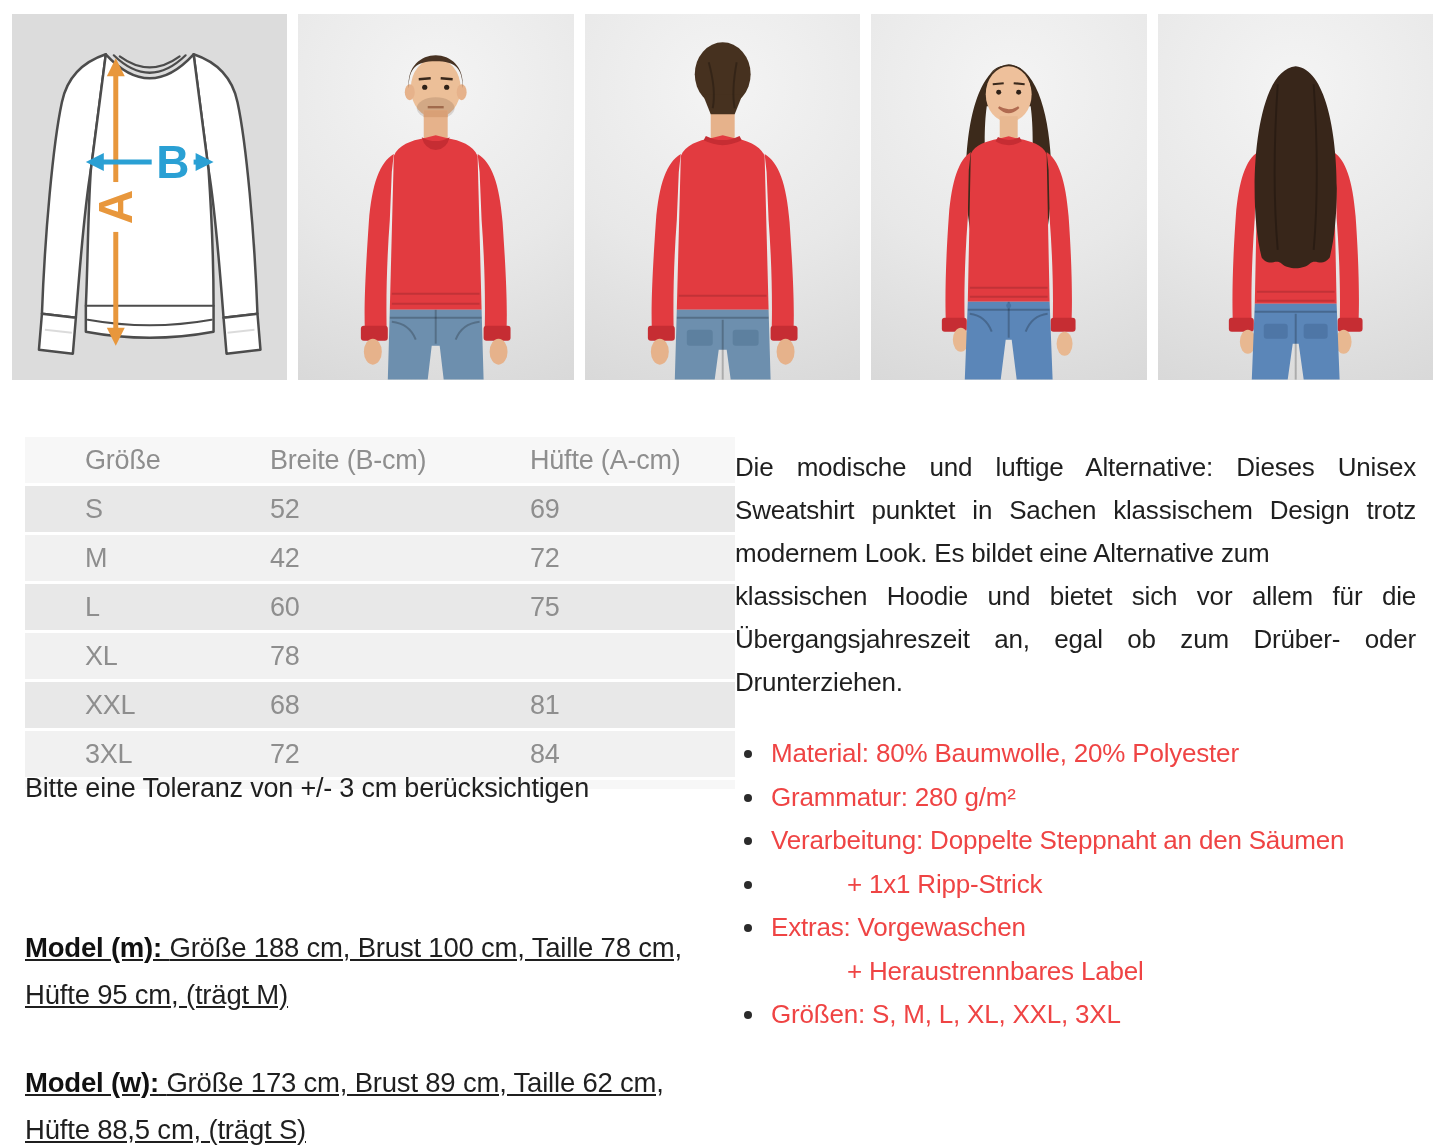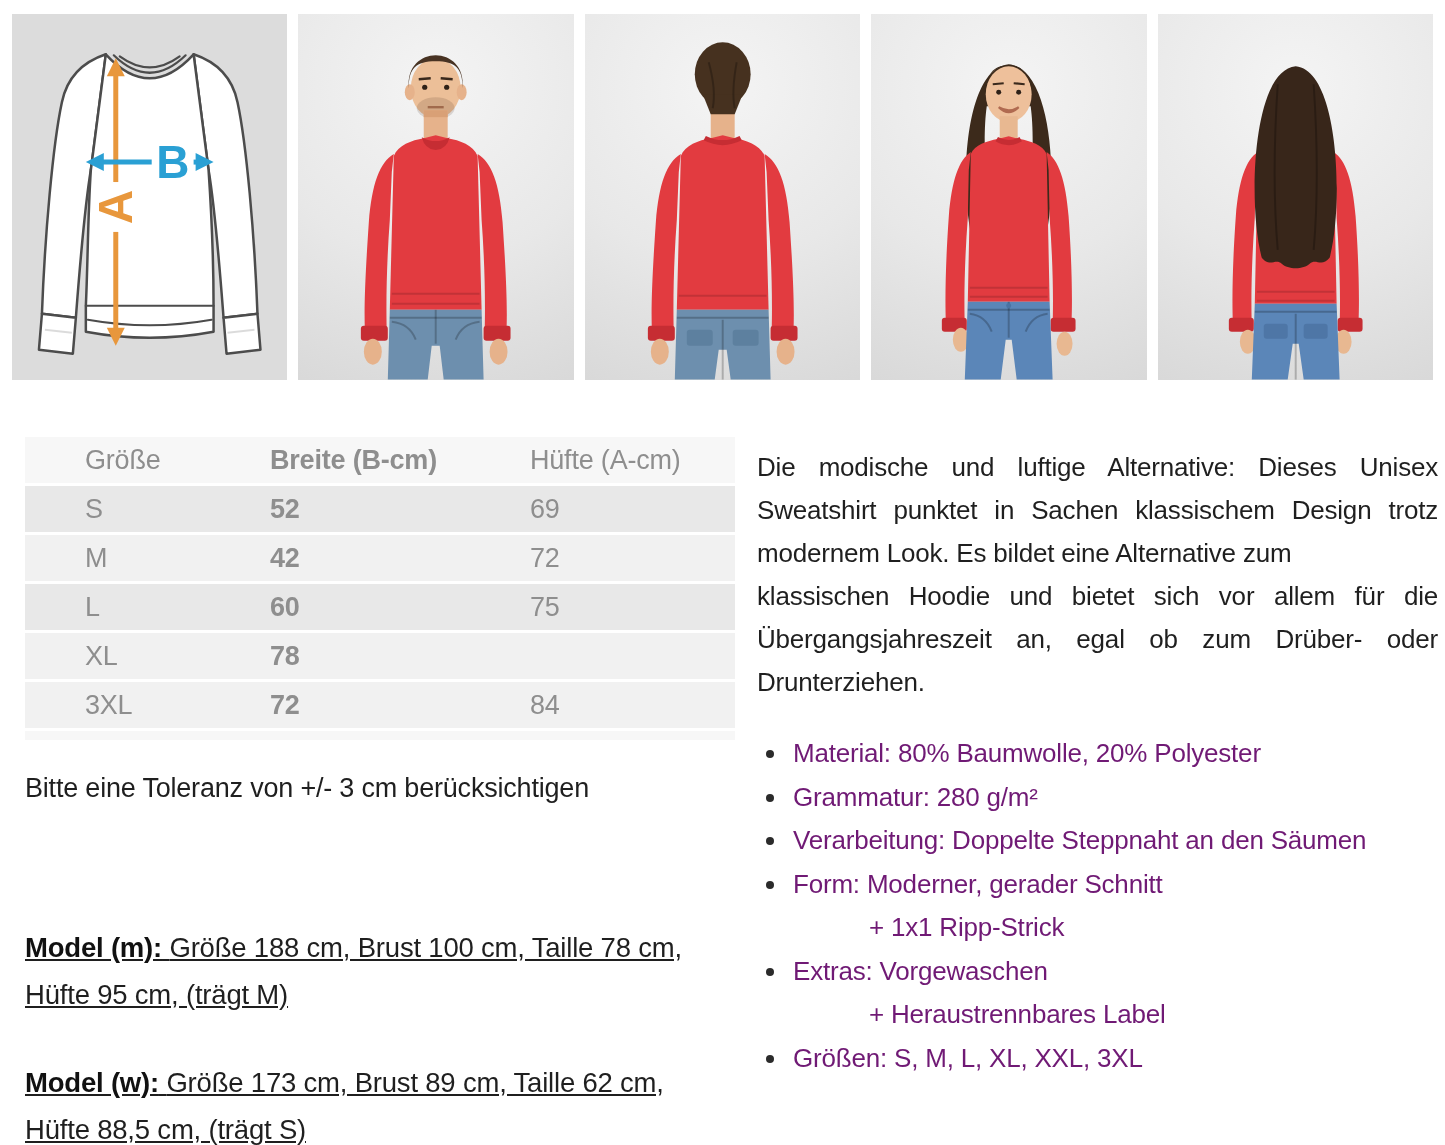--- a/index.html
+++ b/index.html
@@ -11,37 +11,37 @@
   .gallery{position:absolute;left:12px;top:14px;width:1421px;height:366px;display:flex;gap:11px;}
   .panel{flex:1 1 0;height:100%;position:relative;overflow:hidden;}
   .panel svg{position:absolute;inset:0;width:100%;height:100%;display:block;}
   .diagram-panel{background:#dcdcdc;}
   .photo-panel{background:radial-gradient(130% 95% at 50% 20%, #f4f4f4 0%, #e8e8e8 50%, #d6d6d6 100%);}
 
   
   .size-table{position:absolute;left:25px;top:437px;width:710px;font-size:27px;color:#8e8e8e;}
   .trow{display:flex;align-items:center;height:46px;margin-bottom:3px;padding-left:60px;}
   .trow .tc:nth-child(1){width:185px;}
-  .trow .tc:nth-child(2){width:260px;font-weight:bold;}
+  .trow .tc:nth-child(2){width:260px;}
   .thead{background:#f7f7f7;}
   .dark{background:#e8e8e8;}
   .light{background:#f1f1f1;}
   .tfoot-strip{height:9px;background:#f7f7f7;}
 
   
   .tolerance{position:absolute;left:25px;top:773px;font-size:27px;color:#1f1f1f;}
   .model-block{position:absolute;left:25px;width:705px;font-size:27.5px;line-height:47px;color:#1f1f1f;text-decoration:underline;}
   .model-m{top:896px;}
   .model-w{top:1031px;}
   .model-block b{font-weight:bold;color:#111;}
 
   
-  .right-col{position:absolute;left:757px;top:446px;width:681px;}
+  .right-col{position:absolute;left:735px;top:446px;width:681px;}
   .desc p{margin:0;text-align:justify;font-size:26px;line-height:43px;color:#1f1f1f;}
-  .features{list-style:none;margin:28px 0 0;padding:0;font-size:26px;color:#701a75;}
+  .features{list-style:none;margin:28px 0 0;padding:0;font-size:26px;color:#ef4444;}
   .features li{position:relative;padding-left:36px;line-height:43.5px;}
   .features li .dot{position:absolute;left:9px;top:18px;width:8px;height:8px;border-radius:50%;background:#2b2b2b;}
   .features li.cont{padding-left:112px;}
 
   
   .outline{fill:#ffffff;stroke:#4c4c4c;stroke-width:2.5;stroke-linejoin:round;}
   .seam{fill:none;stroke:#4c4c4c;stroke-width:2.2;stroke-linecap:round;}
   .soft{fill:none;stroke:rgba(0,0,0,.14);stroke-width:2;}
   .jeanseam{fill:none;stroke:rgba(0,0,0,.22);stroke-width:2;}
 </style>
@@ -224,20 +224,25 @@
     </div>
     <div class="trow dark">
       <div class="tc">L</div>
       <div class="tc">60</div>
       <div class="tc">75</div>
     </div>
     <div class="trow light">
       <div class="tc">XL</div>
       <div class="tc">78</div>
     </div>
+    <div class="trow dark">
+      <div class="tc">XXL</div>
+      <div class="tc">68</div>
+      <div class="tc">81</div>
+    </div>
     <div class="trow light">
       <div class="tc">3XL</div>
       <div class="tc">72</div>
       <div class="tc">84</div>
     </div>
     <div class="tfoot-strip"></div>
   </div>
 
   <div class="tolerance">Bitte eine Toleranz von +/- 3 cm berücksichtigen</div>
 
@@ -247,21 +252,21 @@
 
   <div class="right-col">
     <div class="desc">
       <p>Die modische und luftige Alternative: Dieses Unisex Sweatshirt punktet in Sachen klassischem Design trotz modernem Look. Es bildet eine Alternative zum</p>
       <p>klassischen Hoodie und bietet sich vor allem für die Übergangsjahreszeit an, egal ob zum Drüber- oder Drunterziehen.</p>
     </div>
     <ul class="features">
       <li><span class="dot"></span><span>Material: 80% Baumwolle, 20% Polyester</span></li>
       <li><span class="dot"></span><span>Grammatur: 280 g/m²</span></li>
       <li><span class="dot"></span><span>Verarbeitung: Doppelte Steppnaht an den Säumen</span></li>
-      <li><span class="dot"></span><span>Form: Moderner, gerader Schnitt</span></li>
+      <li><span class="dot"></span></li>
       <li class="cont"><span>+ 1x1 Ripp-Strick</span></li>
       <li><span class="dot"></span><span>Extras: Vorgewaschen</span></li>
       <li class="cont"><span>+ Heraustrennbares Label</span></li>
       <li><span class="dot"></span><span>Größen: S, M, L, XL, XXL, 3XL</span></li>
     </ul>
   </div>
 
 </div>
 
 </body></html>

